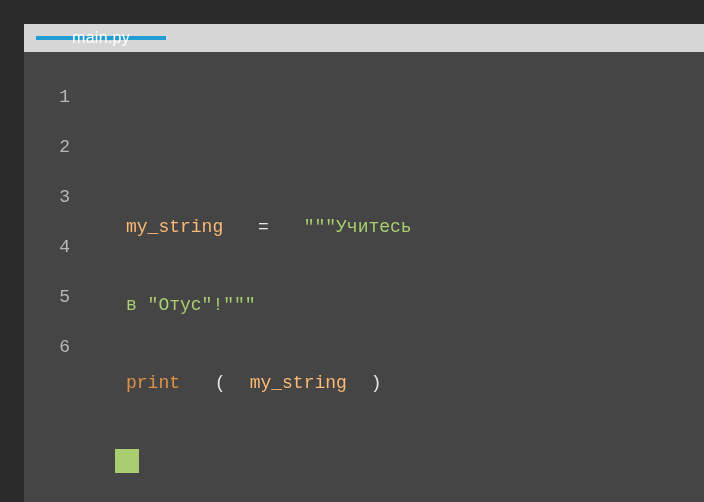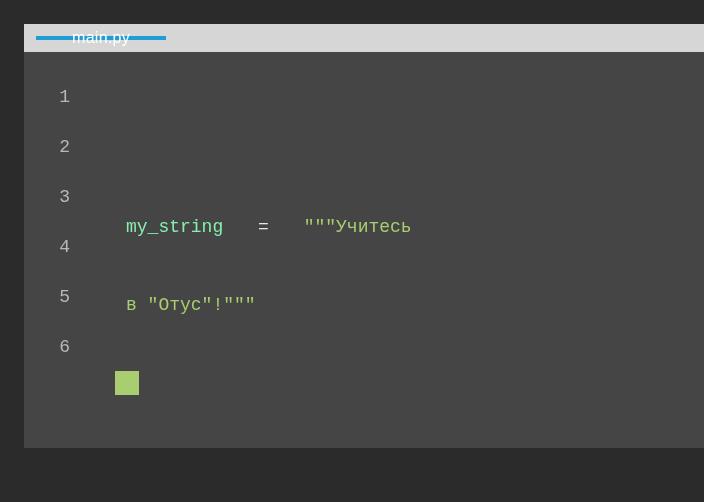--- a/index.html
+++ b/index.html
@@ -6,21 +6,21 @@
   html, body { width: 704px; height: 502px; overflow: hidden; font-family: Consolas, "Courier New", monospace; }
   body { display: flex; flex-direction: column; background: #2b2b2b; }
 
   .tab-bar { height: 28px; background: #d6d6d6; display: flex; align-items: stretch; }
   .tab { background: #219dd6; color: #fff; display: flex; align-items: center; padding: 0 24px; font-size: 16px; font-family: Arial, sans-serif; font-weight: 400; letter-spacing: 0.3px; }
 
   .editor { flex: 0 0 240px; background: #454545; display: flex; position: relative; }
   .gutter { width: 60px; background: #454545; color: #b6b9bb; text-align: right; padding: 8px 14px 0 0; font-size: 18px; line-height: 26px; user-select: none; }
   .code { flex: 1; background: #454545; color: #e6e6e6; padding: 8px 0 0 6px; font-size: 18px; line-height: 26px; white-space: pre; position: relative; }
   .code .line { height: 26px; }
-  .tok-id { color: #86efac; }
+  .tok-id { color: #fdba74; }
   .tok-op { color: #e6e6e6; }
   .tok-str { color: #a8ce6f; }
   .tok-builtin { color: #e09247; }
   .tok-punc { color: #e6e6e6; }
   .cursor { display: inline-block; width: 1px; height: 20px; background: #a8ce6f; vertical-align: middle; margin-left: 1px; }
 </style>
 </head>
 <body>
 
 <div class="tab-bar">
@@ -35,15 +35,16 @@
     <div>2</div>
     <div>3</div>
     <div>4</div>
     <div>5</div>
     <div>6</div>
   </div>
   <div class="code">
     <div class="line"></div>
     <div class="line"><span class="tok-id">my_string</span><span class="tok-op"> = </span><span class="tok-str">"""Учитесь</span></div>
     <div class="line"><span class="tok-str">в "Отус"!"""</span></div>
+    <div class="line"><span class="tok-builtin">print</span><span class="tok-punc"> (</span><span class="tok-id">my_string</span><span class="tok-punc">)</span></div>
     <div class="line"><span class="cursor"></span></div>
   </div>
 </div>
 
 </body></html>

